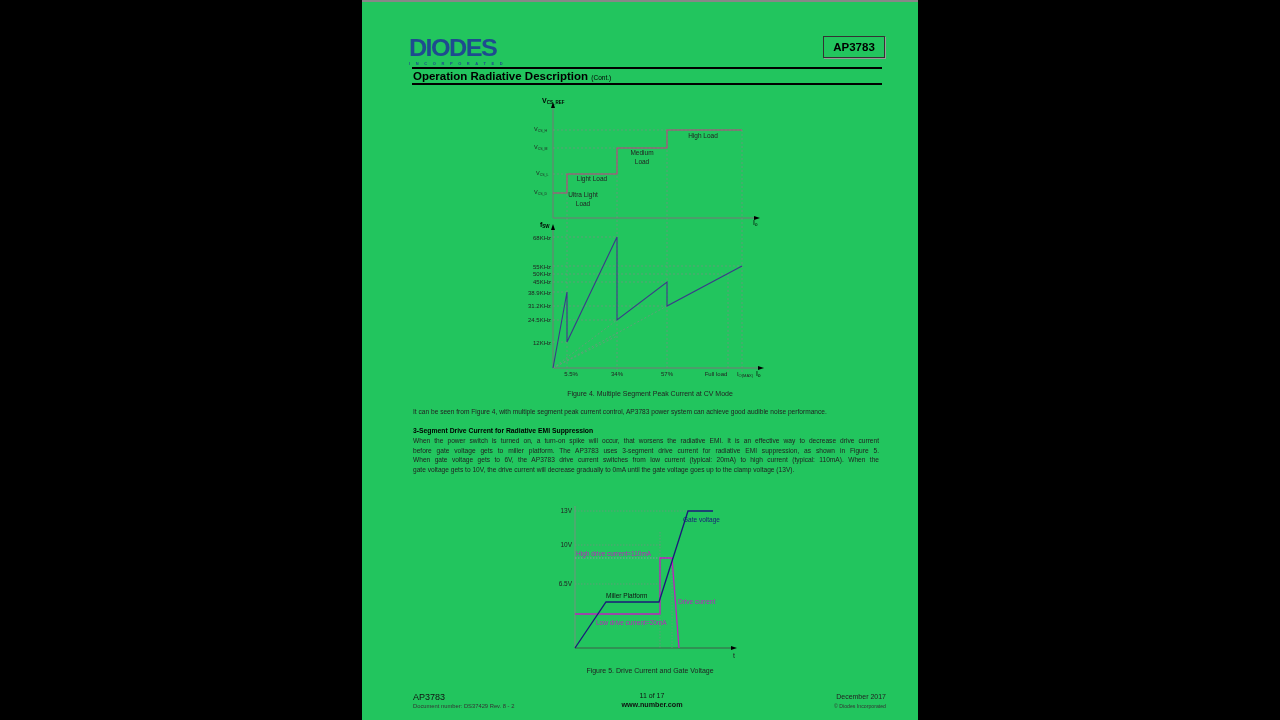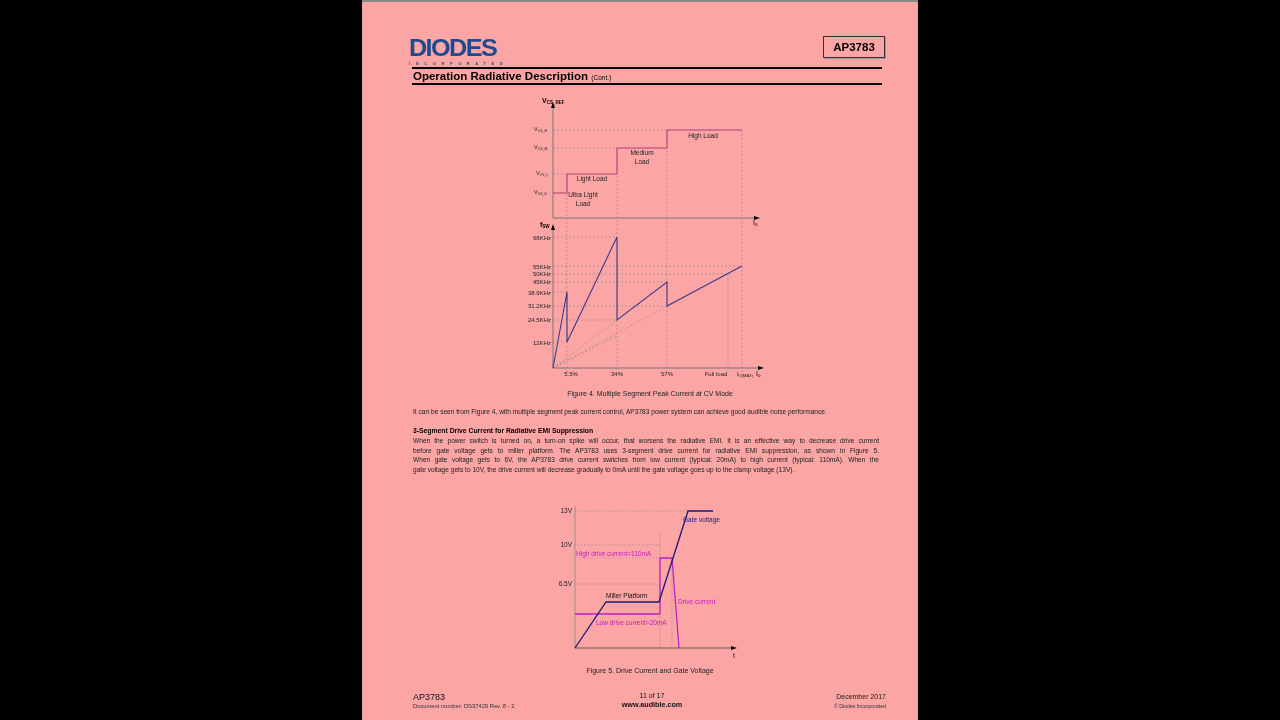--- a/index.html
+++ b/index.html
@@ -1,17 +1,17 @@
 <!DOCTYPE html>
 <html><head>
 <meta charset="utf-8">
 <style>
   html, body { margin:0; padding:0; }
   body { width:1280px; height:720px; background:#000; position:relative; overflow:hidden; font-family:"Liberation Sans", sans-serif; }
-  .page { position:absolute; left:362px; top:0; width:556px; height:720px; background:#fca5a5; border-top:2px solid #888; box-sizing:border-box; }
+  .page { position:absolute; left:362px; top:0; width:556px; height:720px; background:#22c55e; border-top:2px solid #888; box-sizing:border-box; }
   .abs { position:absolute; }
   .logo { left:47px; top:34px; width:100px; height:30px; }
   .logo-main { font-family:"Liberation Sans", sans-serif; font-weight:900; font-size:24px; color:#1e4b8f; letter-spacing:-1.5px; line-height:24px; transform:scaleX(1.05); transform-origin:left; font-style:normal; }
   .logo-sub { font-size:4px; letter-spacing:5.6px; color:#1e4b8f; margin-top:1px; line-height:5px; font-weight:bold; }
   .partbox { left:461px; top:34px; width:60px; height:20px; border:1px solid #333; box-shadow:1px 1px 0 #999; font-weight:bold; font-size:11.5px; text-align:center; line-height:20px; color:#000; }
   .hr { left:50px; width:470px; background:#000; }
   .section-title { left:51px; top:68px; font-size:11.5px; font-weight:bold; color:#000; white-space:nowrap; }
   .section-title small { font-size:6.5px; font-weight:normal; }
   .fig1 { left:150px; top:90px; width:260px; height:290px; }
   .fig2 { left:185px; top:500px; width:200px; height:160px; }
@@ -161,19 +161,19 @@
   </svg>
 
   <div class="abs caption" style="left:188px;top:665px;width:200px;">Figure 5. Drive Current and Gate Voltage</div>
 
   <div class="abs footer-l">
     <div class="fbig">AP3783</div>
     <div class="fsmall">Document number: DS37429  Rev. 8 - 2</div>
   </div>
   <div class="abs footer-c">
     <div class="fsmall" style="font-size:7px;color:#111;">11 of 17</div>
-    <div class="fweb">www.audible.com</div>
+    <div class="fweb">www.number.com</div>
   </div>
   <div class="abs footer-r">
     <div class="fsmall" style="font-size:7px;color:#222;line-height:10px;">December 2017</div>
     <div class="fsmall" style="font-size:5.2px;">© Diodes Incorporated</div>
   </div>
 </div>
 
 </body></html>

